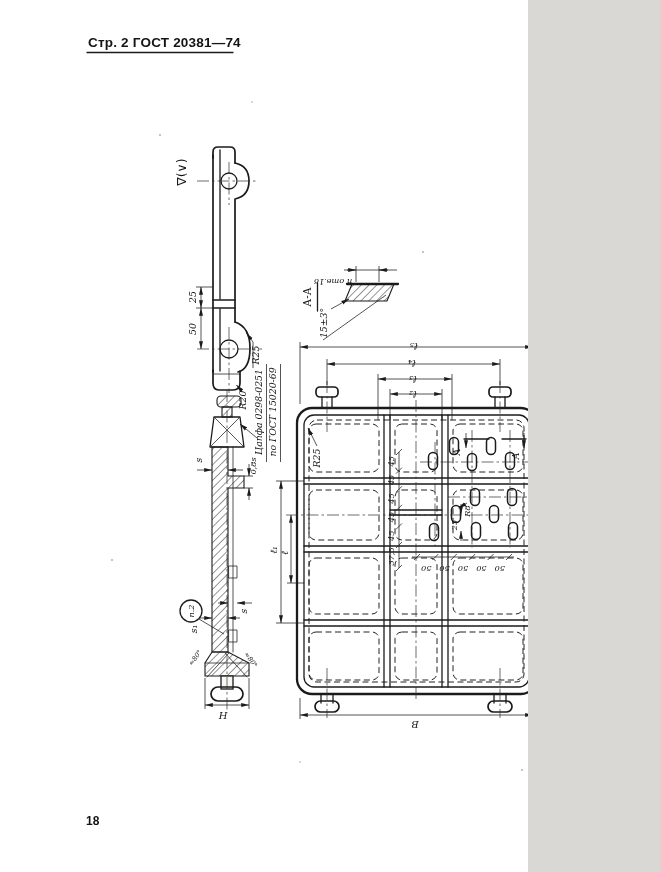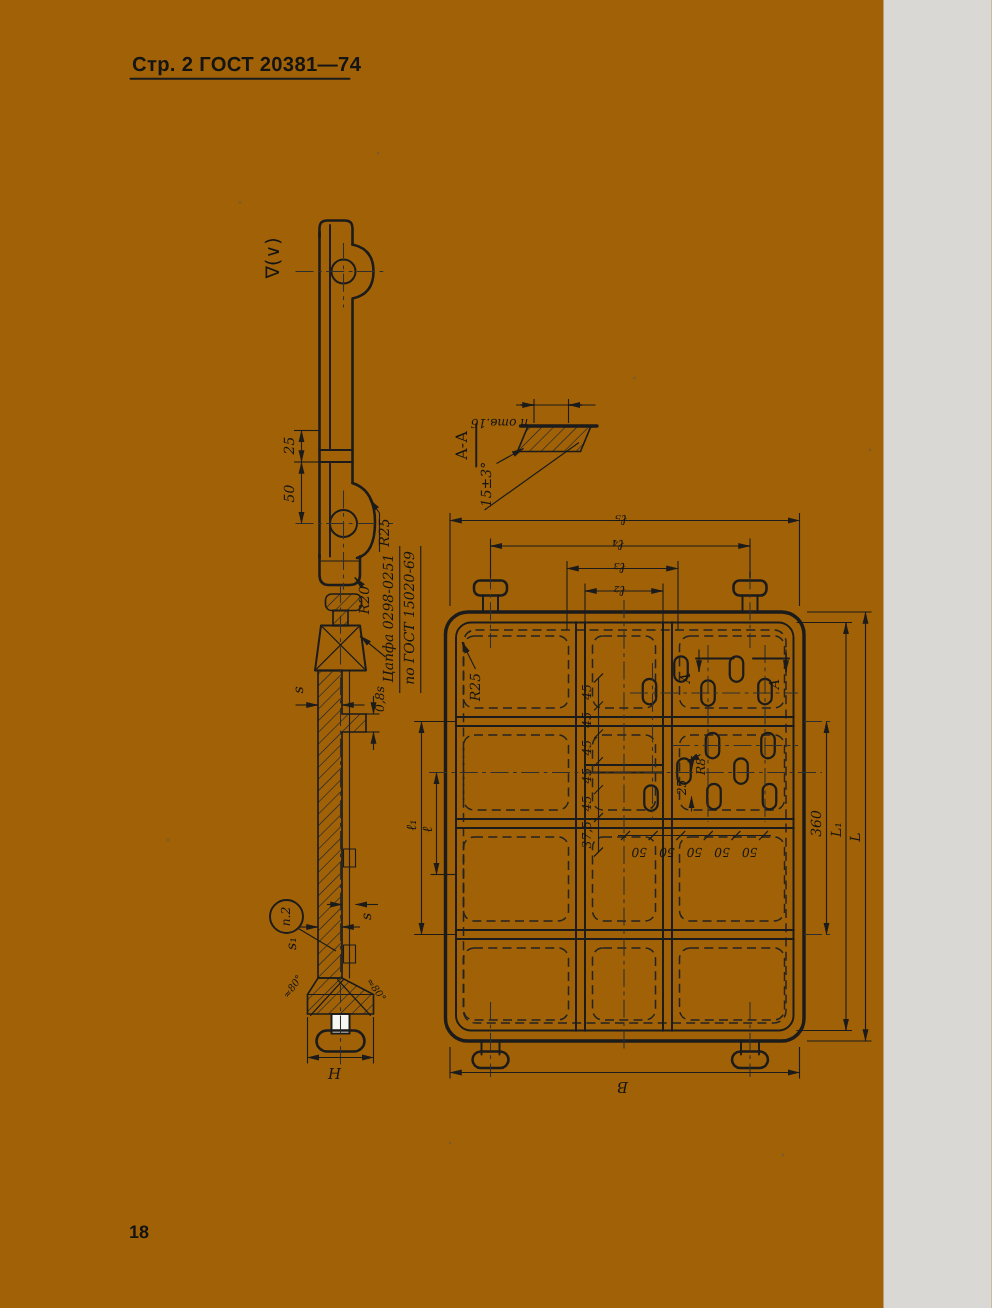--- a/index.html
+++ b/index.html
@@ -1,16 +1,16 @@
 <!DOCTYPE html>
 <html><head>
 <meta charset="utf-8">
 <style>
   html,body{margin:0;padding:0;background:#d9d8d4;}
-  .sheet{position:relative;width:589px;height:872px;background:#a16207;overflow:hidden;
+  .sheet{position:relative;width:528px;height:872px;background:#ffffff;overflow:hidden;
          font-family:"DejaVu Serif",serif;}
   svg{display:block}
   .ln{stroke:#1b1b1b;fill:none;stroke-width:1.3;stroke-linecap:round;stroke-linejoin:round}
   .thick{stroke-width:2.3}
   .med{stroke-width:1.7}
   .thin{stroke-width:.75}
   .cl{stroke:#2e2e2e;fill:none;stroke-width:.7;stroke-dasharray:12 3 2.5 3}
   .dash{stroke:#232323;fill:none;stroke-width:1;stroke-dasharray:6 3.5}
   .dim{stroke:#1b1b1b;fill:none;stroke-width:.75}
   .hatch{fill:url(#h45);stroke:#1b1b1b;stroke-width:1.1}

